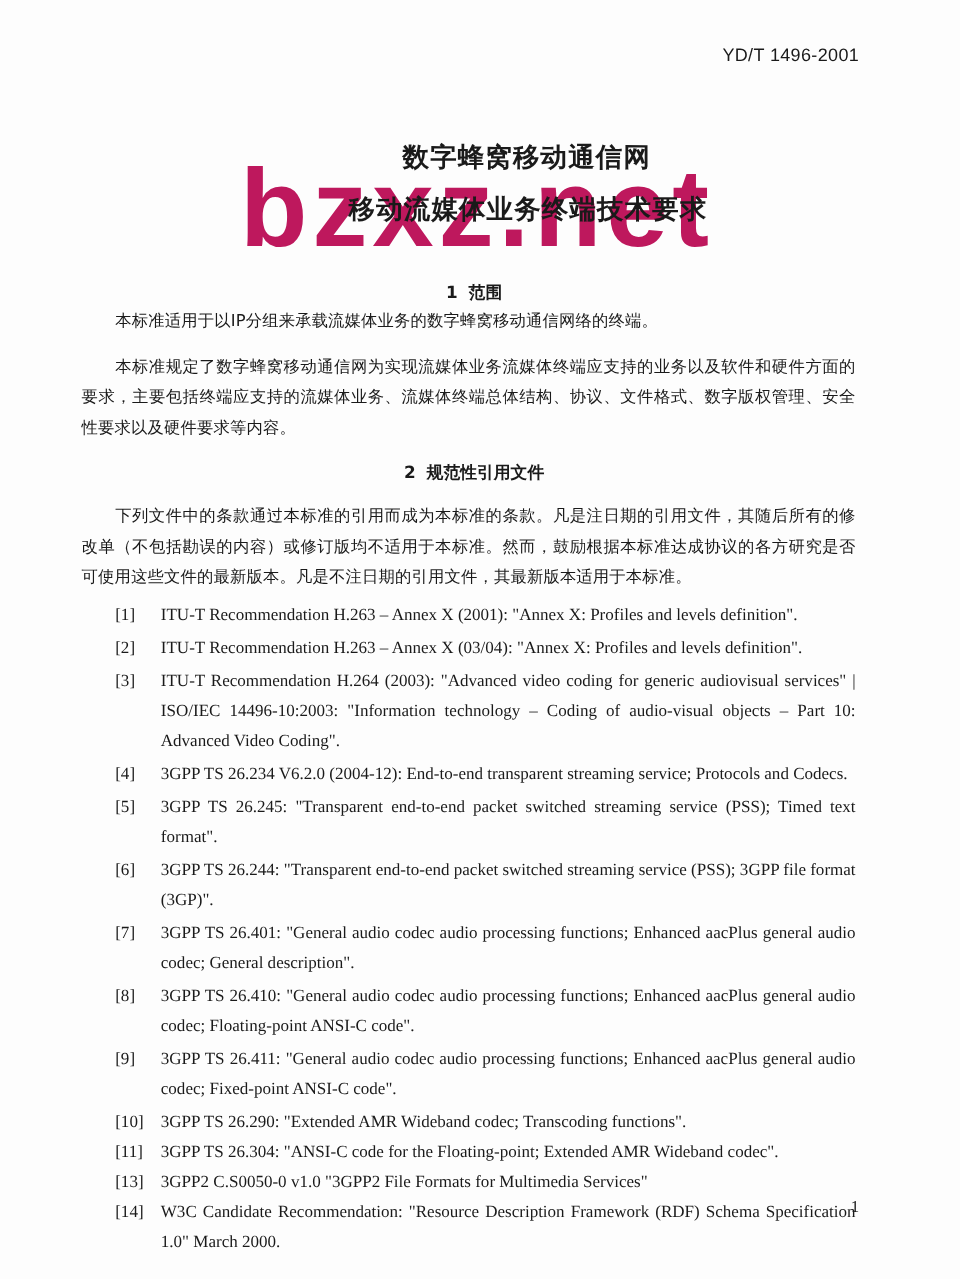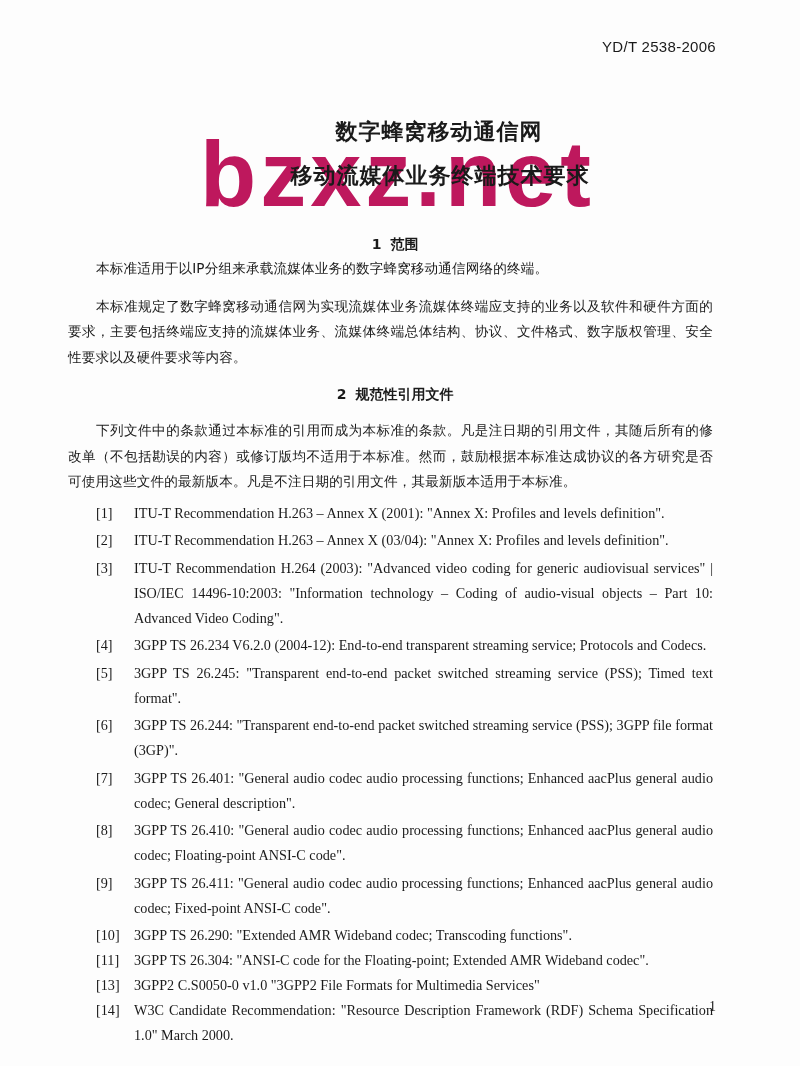--- a/index.html
+++ b/index.html
@@ -127,21 +127,21 @@
       font-family: "Liberation Serif", "DejaVu Serif", serif;
       font-size: 14px;
       color: #1a1a1a;
     }
   </style>
 </head>
 <body>
 
 <div class="page">
 
-  <div class="std-number">YD/T 2538-2006</div>
+  <div class="std-number">YD/T 1496-2001</div>
 
   <div class="watermark">bzxz.net</div>
 
   <div class="title-block">
     <div class="title-line l1">数字蜂窝移动通信网</div>
     <div class="title-line l2">移动流媒体业务终端技术要求</div>
   </div>
 
   <div class="content">
 

